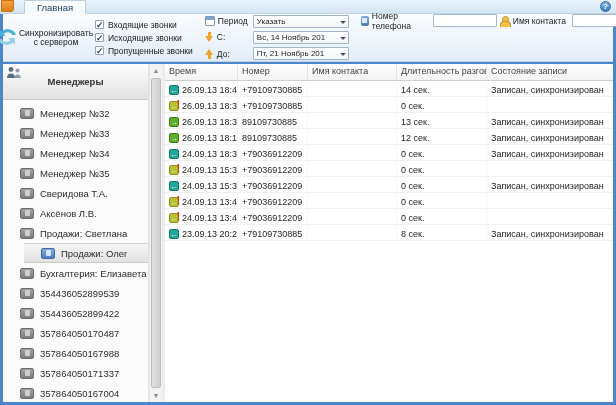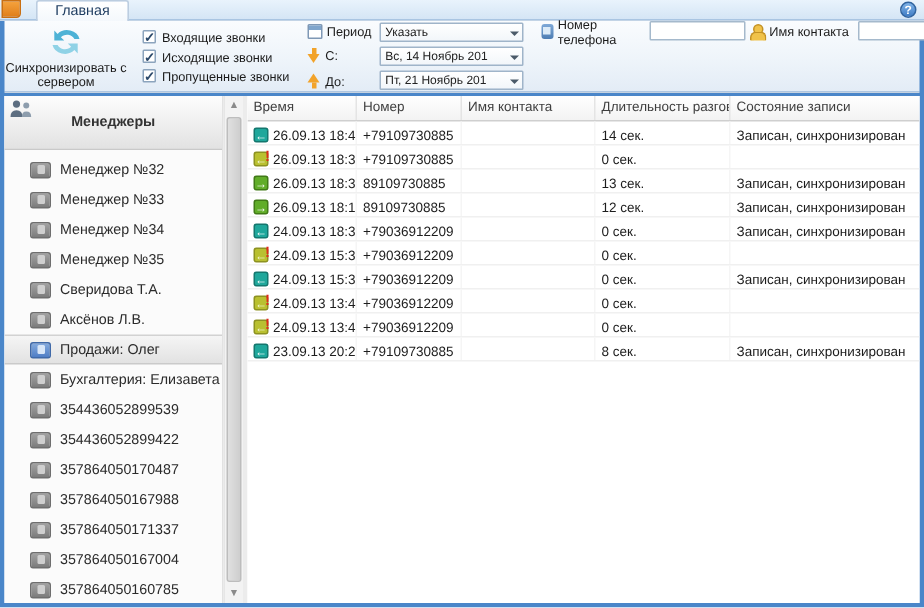--- a/index.html
+++ b/index.html
@@ -21,21 +21,21 @@
     font-size:8px; font-weight:bold; text-align:center; line-height:10px; }
 
   
   .ribbon { position:absolute; top:14px; left:3px; right:3px; height:48px;
     background:linear-gradient(#fafcfe,#eef4fa 55%,#e3ecf6);
     border-bottom:1px solid #c6d3e1; display:flex; align-items:stretch; }
   .vsep { width:1px; margin:3px 2px; background:#c9d6e3; box-shadow:1px 0 0 #ffffff; }
 
   .grp { display:flex; flex-direction:column; justify-content:center; }
 
-  .btn-big { width:82px; display:flex; flex-direction:column; align-items:center;
+  .btn-big { width:82px; display:flex; flex-direction:row; align-items:center;
     justify-content:center; border-radius:3px; cursor:default; padding-top:1px; }
   .btn-big .cap { text-align:center; font-size:8.5px; line-height:9.5px; color:#1b1b1b; }
   .btn-big.disabled .cap { color:#9aa7b5; }
 
   
   .chk-group { display:flex; flex-direction:column; justify-content:center; gap:3px; padding:0 4px 0 6px; }
   .chk-row { display:flex; align-items:center; gap:4px; }
   .chk { width:9px; height:9px; background:#fff; border:1px solid #8ca4bd; border-radius:1px;
     font-size:9px; line-height:8px; color:#2d4a6b; text-align:center; font-weight:bold; }
   .chk.checked::before { content:"✓"; }
@@ -89,21 +89,21 @@
 
   .sidebar { width:146px; background:#fbfbfb; border-right:1px solid #e2e2e2; display:flex; flex-direction:column; }
   .side-head { height:36px; flex:none; background:linear-gradient(#fdfdfd,#e2e2e2);
     border-bottom:1px solid #c9c9c9; display:flex; align-items:center; position:relative; }
   .side-title { flex:1; text-align:center; font-weight:bold; font-size:9.5px; color:#333; }
   .ppl { position:absolute; left:3px; top:2px; }
   .side-list { flex:1; overflow:hidden; padding-top:3px; }
   .side-item { height:20px; display:flex; align-items:center; gap:6px; padding-left:17px; }
   .side-item .side-label { font-size:9.5px; color:#2b2b2b; white-space:nowrap; }
   .side-item.selected { background:linear-gradient(#f5f5f5,#e2e2e2); border-top:1px solid #d2d2d2;
-    border-bottom:1px solid #cacaca; }
+    border-bottom:1px solid #cacaca;margin-left:21px; }
   .folder { width:14px; height:11px; flex:none; border-radius:2px;
     background:linear-gradient(#a2a2a2,#7c7c7c); border:1px solid #6e6e6e; position:relative; }
   .folder::before { content:""; position:absolute; left:3.5px; top:1.5px; width:5px; height:6px;
     background:#cfcfcf; border-radius:1px; }
   .selected .folder { background:linear-gradient(#84aadd,#4f7ec6); border-color:#3f69a8; }
   .selected .folder::before { background:#d8e6f8; }
 
   .side-scroll { width:13px; flex:none; background:#f3f3f3; border-left:1px solid #e6e6e6; position:relative; }
   .sb-up, .sb-dn { position:absolute; left:0; width:12px; height:13px; text-align:center;
     color:#8a8a8a; font-size:7px; line-height:13px; }
@@ -305,20 +305,24 @@
           <div class="side-item">
             <span class="folder"></span>
             <span class="side-label">Сверидова Т.А.</span>
           </div>
 
           <div class="side-item">
             <span class="folder"></span>
             <span class="side-label">Аксёнов Л.В.</span>
           </div>
 
+          <div class="side-item">
+            <span class="folder"></span>
+            <span class="side-label">Продажи: Светлана</span>
+          </div>
 
           <div class="side-item selected">
             <span class="folder"></span>
             <span class="side-label">Продажи: Олег</span>
           </div>
 
           <div class="side-item">
             <span class="folder"></span>
             <span class="side-label">Бухгалтерия: Елизавета</span>
           </div>

